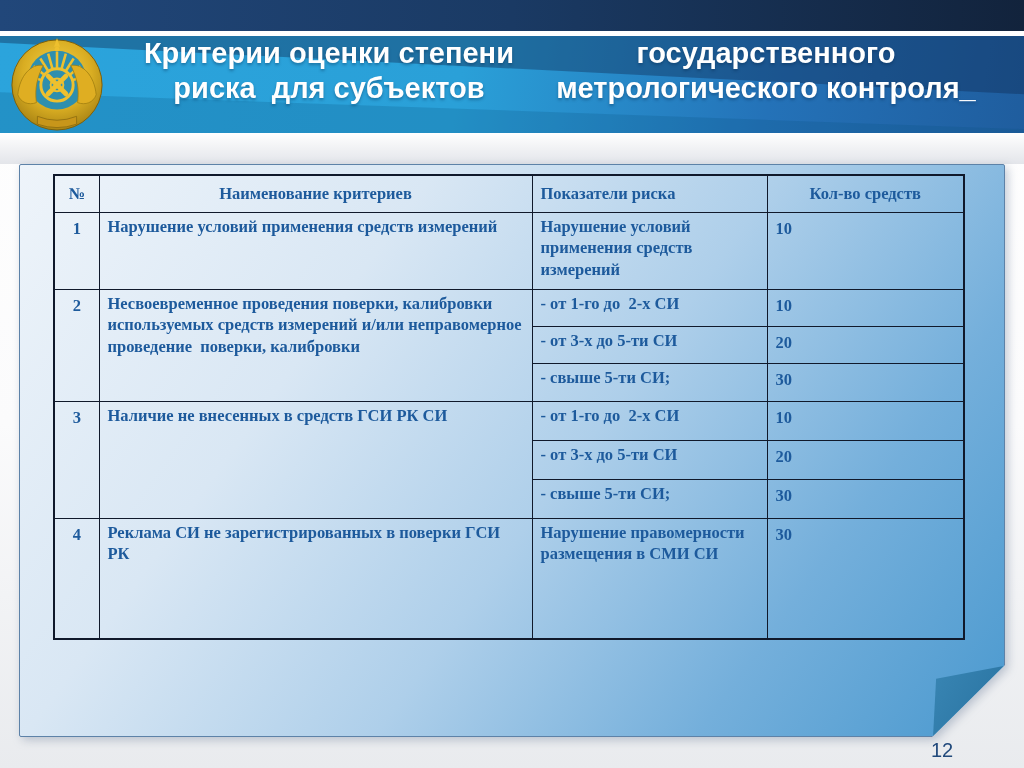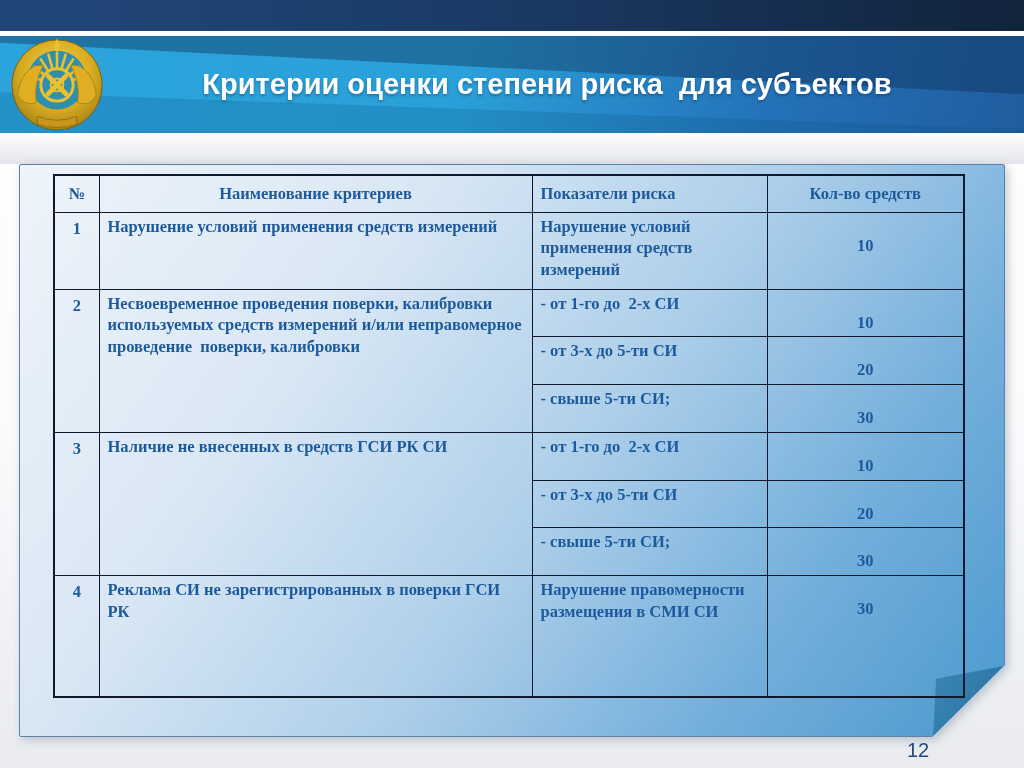--- a/index.html
+++ b/index.html
@@ -27,21 +27,21 @@
     content:"";position:absolute;inset:0;
     background:rgba(8,84,128,.22);
     clip-path:polygon(0 58%,100% 96%,100% 100%,0 100%);
   }
   .under-band{
     position:absolute;left:0;top:133px;width:1024px;height:31px;
     background:linear-gradient(180deg,#ffffff 0%,#f2f3f5 45%,#e3e5ea 100%);
   }
   .slide-title{
     position:absolute;left:110px;top:36px;width:874px;height:97px;
-    display:flex;flex-direction:column;justify-content:center;
+    display:flex;justify-content:center;
     text-align:center;color:#ffffff;font-weight:bold;
     font-size:29px;line-height:35px;white-space:pre-wrap;
     text-shadow:0 2px 3px rgba(0,35,70,.35);z-index:3;
   }
   .emblem{position:absolute;left:8px;top:33px;width:98px;height:100px;z-index:4;}
   
   .panel-wrap{
     position:absolute;left:19px;top:164px;width:986px;height:573px;
     filter:drop-shadow(3px 3px 5px rgba(90,110,140,.35));
   }
@@ -65,27 +65,27 @@
   .risk-table td{
     border:1px solid #10192b;
     font-family:"Liberation Serif",serif;font-weight:bold;
     color:#1d5a9c;font-size:16.5px;line-height:1.32;
     padding:3px 8px;vertical-align:top;background:transparent;
     white-space:pre-wrap;overflow:hidden;
   }
   tr.hrow td{vertical-align:middle;text-align:center;}
   tr.hrow td.th-ind{text-align:left;}
   td.num-cell{text-align:center;padding-top:5px;}
-  td.score-cell{text-align:center;padding-top:22px;}
+  td.score-cell{text-align:left;padding-top:5px;}
   .u{}
   tr.h37{height:37px;} tr.h38{height:38px;} tr.h39{height:39px;}
   tr.h77{height:77px;} tr.h121{height:121px;}
   
   .page-number{
-    position:absolute;left:896px;top:739px;width:44px;text-align:center;
+    position:absolute;left:920px;top:739px;width:44px;text-align:center;
     font-size:20px;color:#224a7c;z-index:5;
   }
 </style>
 </head>
 <body>
 
 <div class="top-bar"></div>
 
 <div class="band"></div>
 
@@ -117,20 +117,21 @@
     <circle cx="50" cy="52" r="6.5" fill="none" stroke="#eec02e" stroke-width="2"></circle>
     <path d="M41 43 L59 61 M59 43 L41 61" stroke="#eec02e" stroke-width="5" stroke-linecap="round"></path>
     <path d="M50 4 L53 13 L47 13 Z" fill="#eec02e"></path>
     <circle cx="50" cy="15.5" r="2.4" fill="#eec02e"></circle>
     <path d="M30 84 Q50 92 70 84 L70 92 Q50 99 30 92 Z" fill="#c8961a" stroke="#8a6a10" stroke-width="0.8"></path>
   </svg>
 </div>
 
 <div class="slide-title">
   <span>Критерии оценки степени риска  для субъектов</span>
+  <span>государственного метрологического контроля_</span>
 </div>
 
 <div class="under-band"></div>
 
 <div class="panel-wrap">
   <div class="panel">
     <div class="fold"></div>
 
     <table class="risk-table">
       <colgroup>

